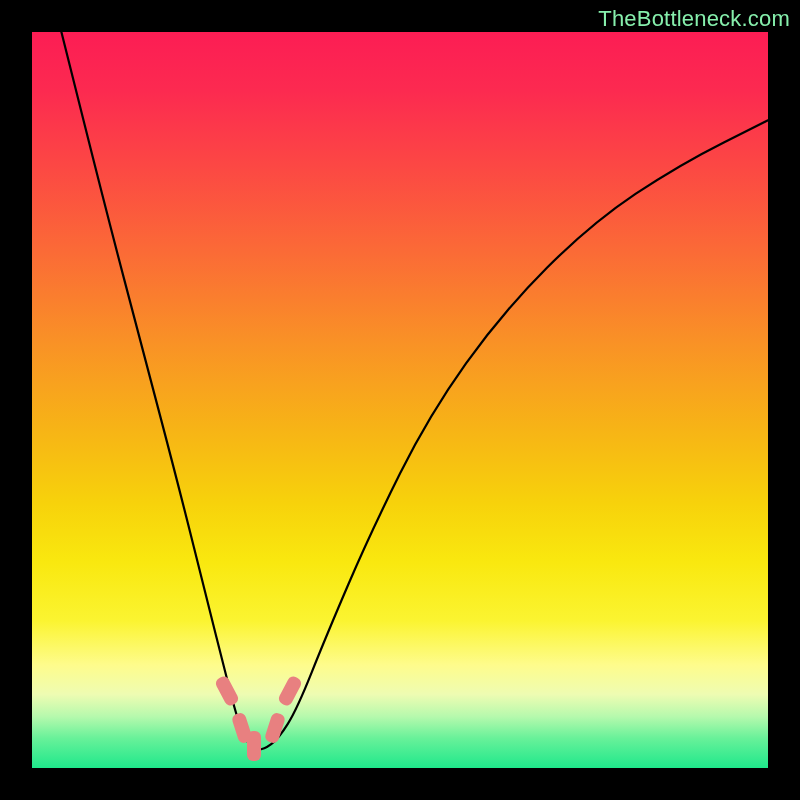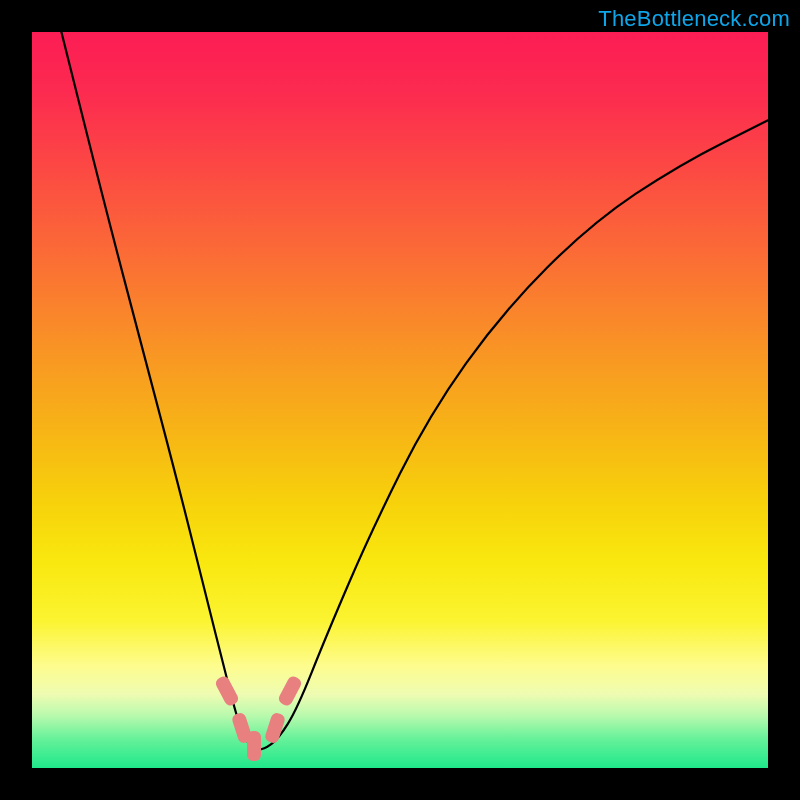--- a/index.html
+++ b/index.html
@@ -38,21 +38,21 @@
       #fefc8c 86%,
       #eefcb2 90%,
       #b6f9ad 93%,
       #67f199 96%,
       #1fe88b 100%);
   }
   .watermark {
     position: absolute;
     top: 6px;
     right: 10px;
-    color: #0ea5e9;
+    color: #86efac;
     font-size: 22px;
     font-weight: 400;
     letter-spacing: 0.2px;
     user-select: none;
   }
   svg.curve {
     position: absolute;
     top: 0;
     left: 0;
     width: 736px;

